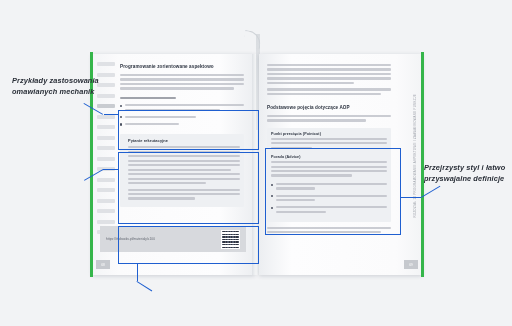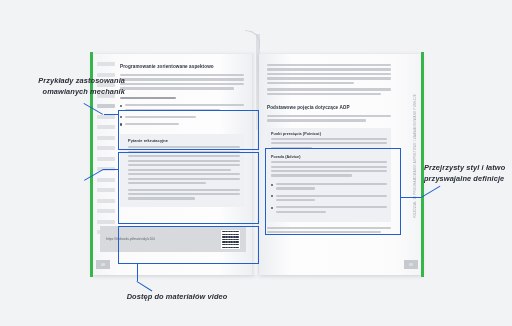--- a/index.html
+++ b/index.html
@@ -80,21 +80,21 @@
 
   
   .conn{position:absolute;border-color:#1f5fd0;pointer-events:none;}
   .conn-h{height:0;border-top:1.1px solid #1f5fd0;}
   .conn-v{width:0;border-left:1.1px solid #1f5fd0;}
   .conn-d{height:0;border-top:1.1px solid #1f5fd0;transform-origin:0 0;}
 
   
   .caption{position:absolute;color:#2a2f38;font-style:italic;font-weight:bold;
     font-size:7.4px;line-height:1.45;letter-spacing:.1px;}
-  #cap-examples{left:20px;top:76px;width:105px;text-align:right;}
+  #cap-examples{left:12px;top:76px;width:105px;text-align:left;}
   #cap-questions{left:2px;top:182px;width:118px;text-align:center;}
   #cap-video{left:112px;top:292px;width:130px;text-align:center;}
   #cap-definitions{left:424px;top:163px;width:92px;text-align:left;}
 </style>
 </head>
 <body>
 
 <div id="stage">
 
   <div class="book">
@@ -275,16 +275,15 @@
   <div class="conn conn-d" style="left:84px;top:180px;width:22px;transform:rotate(-30deg);"></div>
   <div class="conn conn-h" style="left:103px;top:169px;width:16px;"></div>
 
   <div class="conn conn-v" style="left:137px;top:264px;height:17px;"></div>
   <div class="conn conn-d" style="left:137px;top:281px;width:18px;transform:rotate(32deg);"></div>
 
   <div class="conn conn-h" style="left:400px;top:197px;width:21px;"></div>
   <div class="conn conn-d" style="left:421px;top:197px;width:22px;transform:rotate(-31deg);"></div>
 
   <div class="caption" id="cap-examples">Przykłady zastosowania omawianych mechanik</div>
-  <div class="caption" id="cap-video">Dostęp do materiałów video</div>
   <div class="caption" id="cap-definitions">Przejrzysty styl i łatwo przyswajalne definicje</div>
 
 </div>
 
 </body></html>

